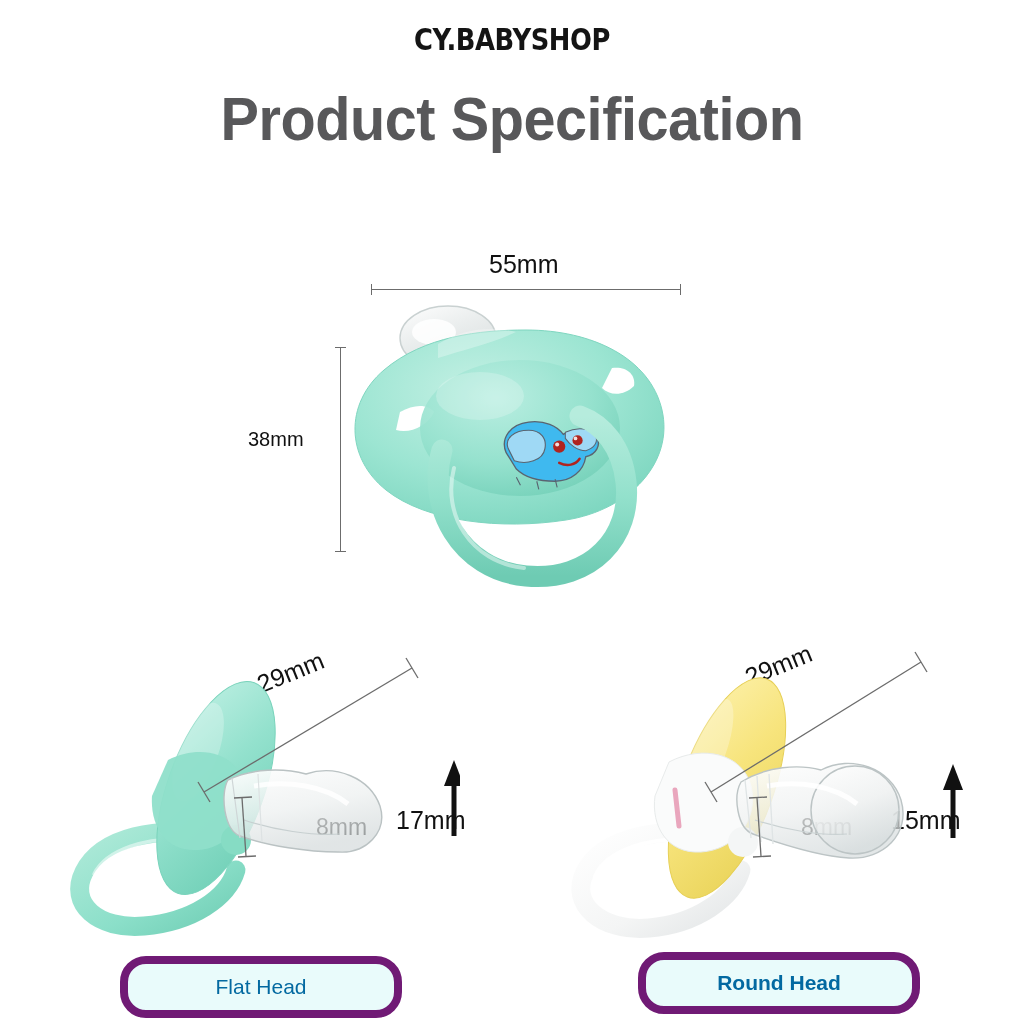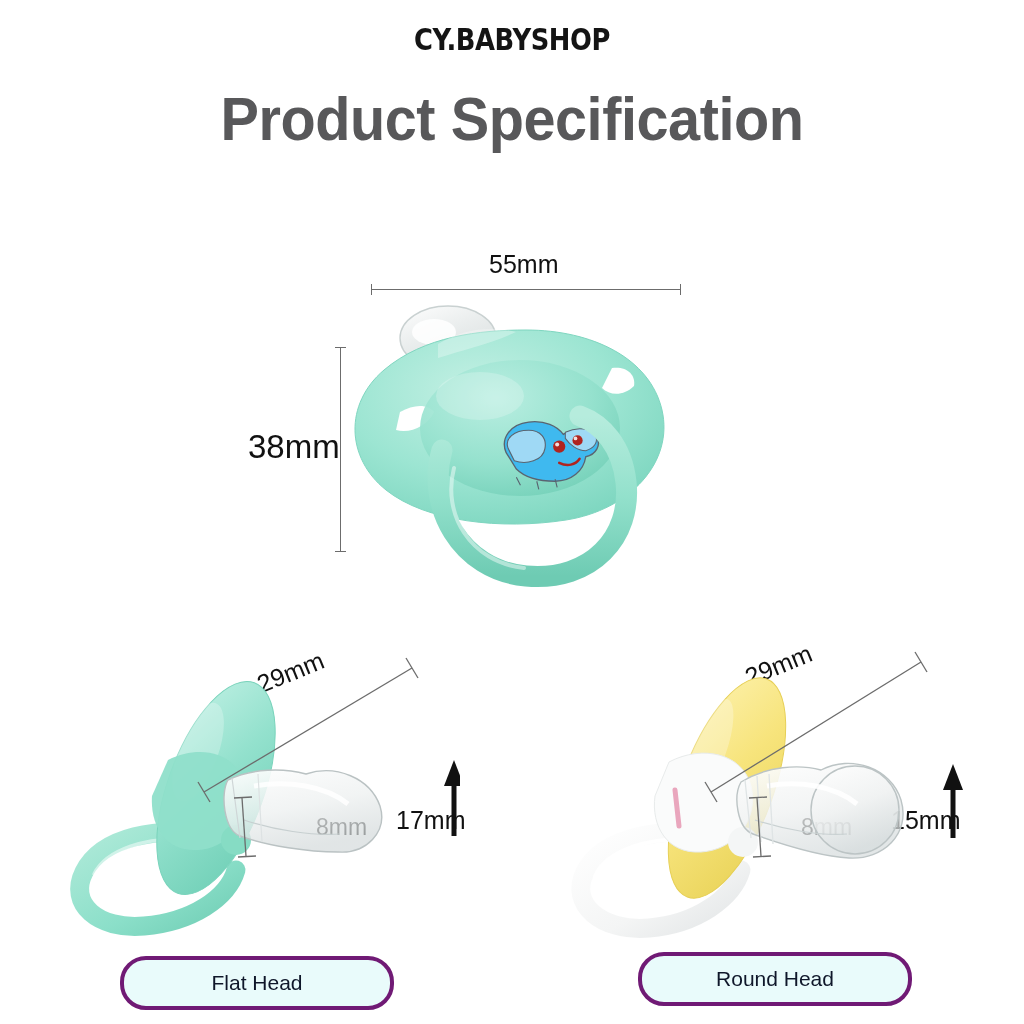--- a/index.html
+++ b/index.html
@@ -82,50 +82,50 @@
     width: 11px;
     background: #6c6c6c;
   }
   .dim-v::before { top: 0; }
   .dim-v::after  { bottom: 0; }
 
   
   .type-pill {
     position: absolute;
     height: 46px;
-    border: 4px solid #701a75;
+    border: 8px solid #701a75;
     border-radius: 26px;
     background: #e9fbfb;
     display: flex;
     align-items: center;
     justify-content: center;
     font-size: 21px;
-    color: #0f172a;
+    color: #0369a1;
     font-family: "Liberation Sans", sans-serif;
     text-align: center;
   }
   #pill-flat  { left: 120px; top: 956px; width: 266px; }
-  #pill-round { left: 638px; top: 952px; width: 266px; }
+  #pill-round { left: 638px; top: 952px; width: 266px; font-weight: bold; }
 
   
   .stage { position: absolute; }
   #stage-main  { left: 330px; top: 300px; width: 390px; height: 320px; }
   #stage-left  { left: 40px;  top: 640px; width: 420px; height: 300px; }
   #stage-right { left: 545px; top: 640px; width: 420px; height: 300px; }
 </style>
 </head>
 <body>
 
 <div id="brand-logo">CY.BABYSHOP</div>
 <div id="page-title">Product Specification</div>
 
 <div class="dim-label" style="left:473px; top:250px; font-size:25px;margin-left:16px;">55mm</div>
 <div class="dim-h" style="left:371px; top:289px; width:310px;"></div>
 
-<div class="dim-label" style="left:248px; top:428px; font-size:33px;">38mm</div>
+<div class="dim-label" style="left:248px; top:428px; font-size:20px;">38mm</div>
 <div class="dim-v" style="left:340px; top:347px; height:205px;"></div>
 
 <svg class="stage" id="stage-main" viewBox="0 0 390 320">
   <defs>
     <radialGradient id="mintShield" cx="40%" cy="32%" r="78%">
       <stop offset="0%" stop-color="#c4f0e4"></stop>
       <stop offset="55%" stop-color="#9ce5d2"></stop>
       <stop offset="100%" stop-color="#79d4bd"></stop>
     </radialGradient>
     <radialGradient id="mintBoss" cx="38%" cy="28%" r="80%">

